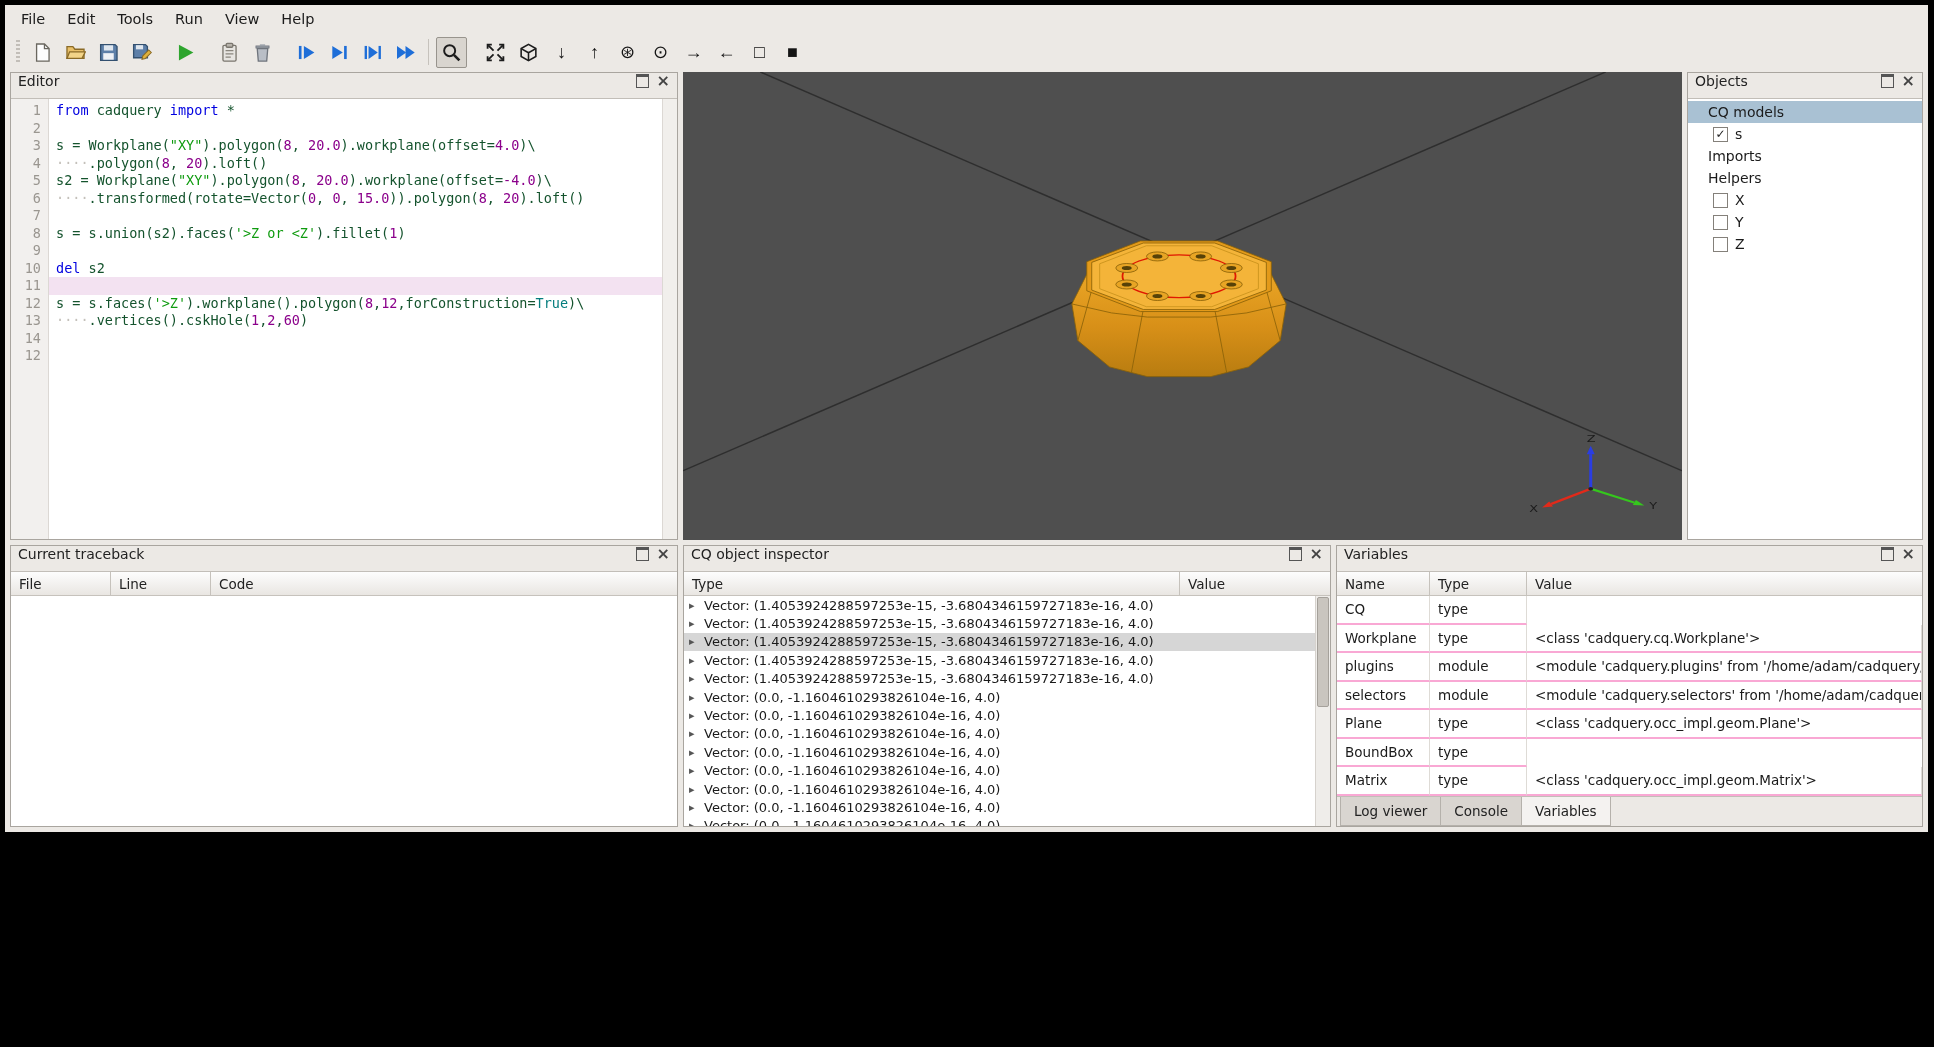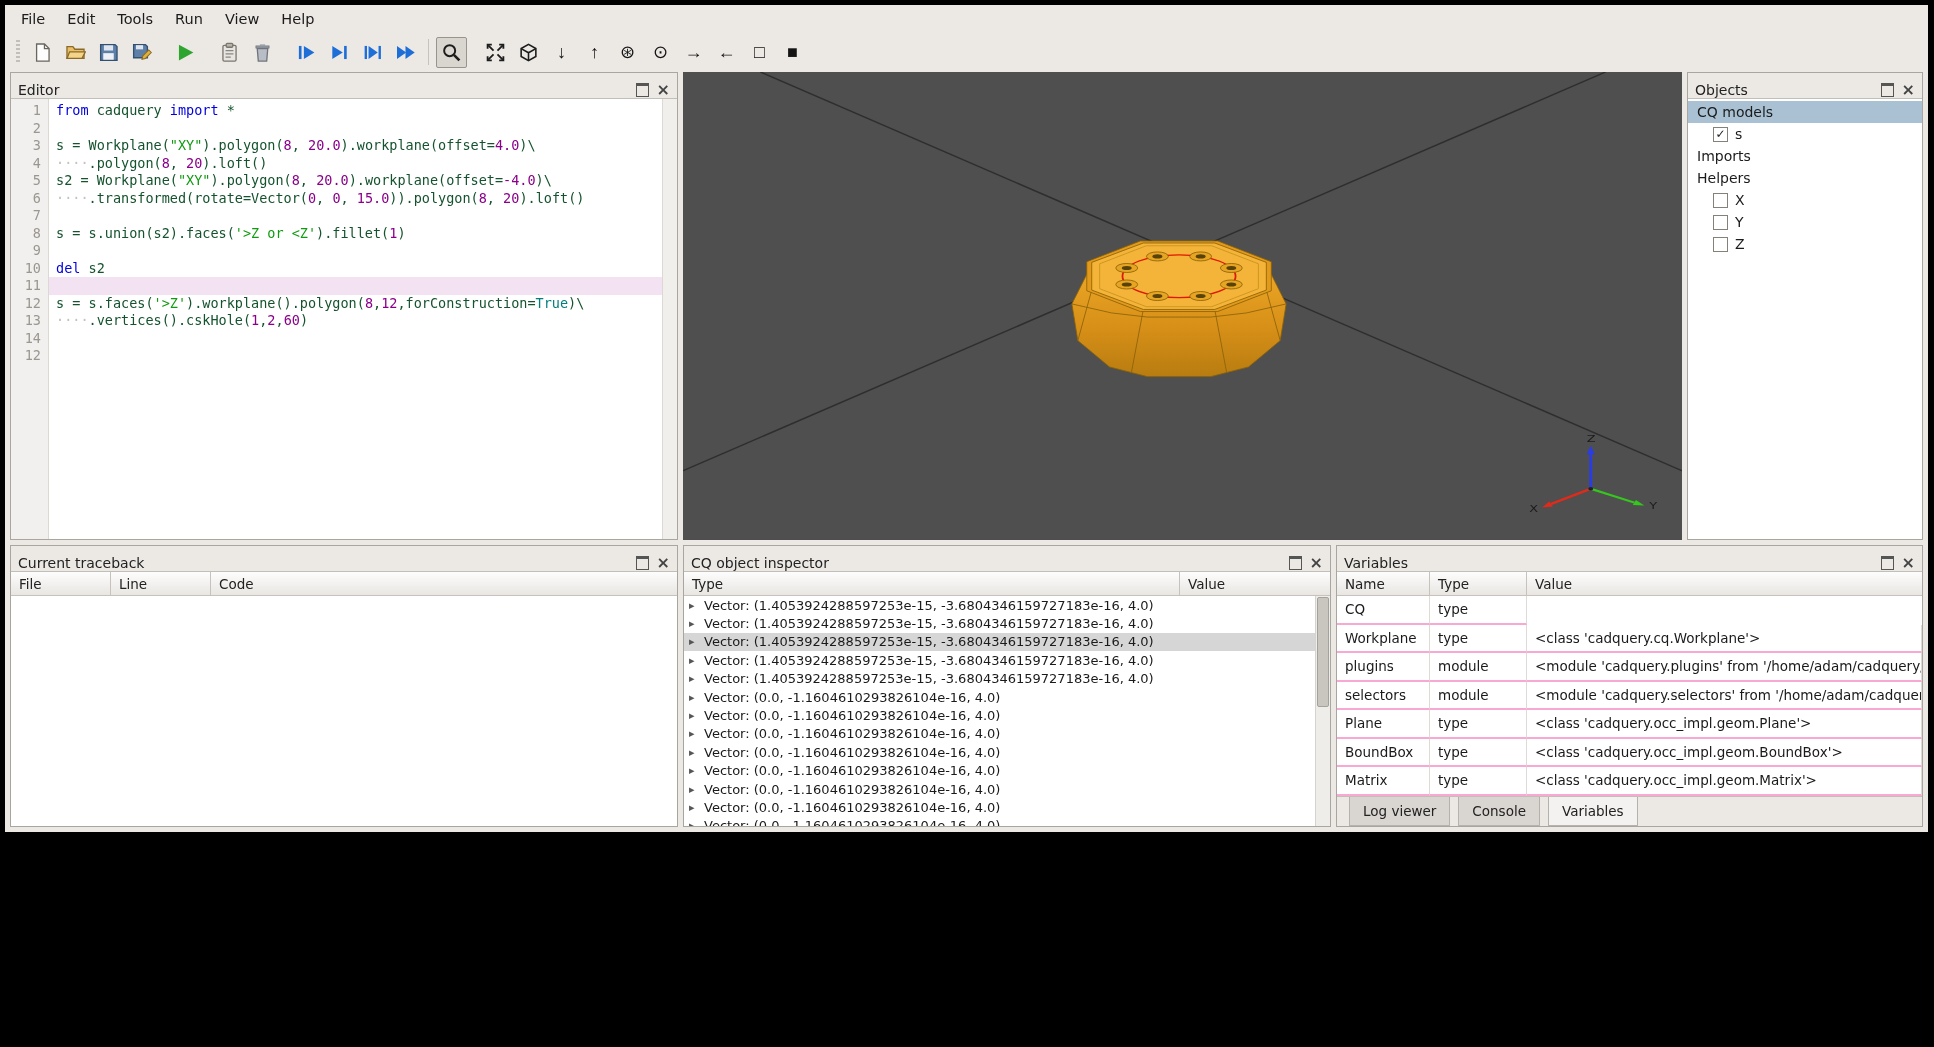--- a/index.html
+++ b/index.html
@@ -17,21 +17,21 @@
   .tb-sep{width:1px;height:26px;background:#c6c2bc;margin:0 5px;}
   .tb-gap{width:9px;}
   button.tb{width:31px;height:31px;display:flex;align-items:center;justify-content:center;
     background:transparent;border:1px solid transparent;padding:0;cursor:default;}
   button.tb.checked{background:#d9d5cf;border:1px solid #98948d;border-radius:2px;}
   .tb svg{width:21px;height:21px;}
   .glyph{font-size:18px;line-height:1;color:#141414;}
 
   
   .panel{background:#fff;border:1px solid #a9a59f;display:flex;flex-direction:column;min-width:0;min-height:0;}
-  .panel-title{height:25px;background:#ece9e5;border-bottom:1px solid #c2beb8;display:flex;align-items:flex-end;
+  .panel-title{height:25px;background:#ece9e5;border-bottom:1px solid #c2beb8;display:flex;align-items:flex-start;
     padding:0 7px;font-size:14px;color:#222;flex:0 0 auto;}
   .pt-icons{margin-left:auto;display:flex;gap:8px;align-items:center;}
   .float-btn{width:11px;height:10px;border:1px solid #555;border-top:3px solid #555;display:inline-block;}
   .close-btn{font-size:16px;color:#444;line-height:1;font-weight:bold;}
 
   
   .main{flex:1;display:flex;gap:5px;padding:0 5px;min-height:0;}
   .editor-panel{width:666px;flex:0 0 auto;}
   .edit-body{flex:1;display:flex;min-height:0;background:#fff;
     font-family:"DejaVu Sans Mono","Liberation Mono",monospace;font-size:13.5px;line-height:17.5px;}
@@ -47,21 +47,21 @@
   .tk-n{color:#8b008b;}
   .tk-b{color:#047d7d;}
   .tk-d{color:#c4c0ba;}
   .edit-scroll{width:14px;background:#f1efec;border-left:1px solid #dcd8d4;flex:0 0 auto;}
 
   .viewport{flex:1;min-width:0;position:relative;background:#4f4f4f;}
   svg.scene{position:absolute;inset:0;width:100%;height:100%;}
 
   .objects-panel{width:234px;flex:0 0 auto;}
   .tree{flex:1;padding-top:2px;font-size:14px;color:#1b1b1b;}
-  .tree-row{height:22px;display:flex;align-items:center;padding-left:9px;gap:7px;}
+  .tree-row{height:22px;display:flex;align-items:center;padding-left:20px;gap:7px;}
   .tree-row.ind{padding-left:25px;}
   .tree-row.sel{background:#a9c1d3;}
   .cbox{width:15px;height:15px;box-sizing:border-box;border:1px solid #84807a;background:#fff;
     font-size:12px;line-height:13px;text-align:center;color:#222;flex:0 0 auto;}
 
   
   .bottom{height:282px;display:flex;gap:5px;padding:0 5px;margin:5px 0 5px 0;flex:0 0 auto;}
   .trace-panel{width:666px;flex:0 0 auto;}
   .insp-panel{width:646px;flex:0 0 auto;}
   .vars-panel{flex:1;min-width:0;}
@@ -82,21 +82,21 @@
   .tri{color:#555;width:15px;font-size:11px;flex:0 0 auto;}
   .insp-scroll{width:14px;background:#efedea;border-left:1px solid #d6d2cd;position:relative;flex:0 0 auto;}
   .insp-thumb{position:absolute;top:1px;left:1px;right:1px;height:108px;background:#c9c5bf;border:1px solid #a5a19b;border-radius:2px;}
 
   .vars-body{flex:1;min-height:0;overflow:hidden;font-size:13.5px;color:#1a1a1a;}
   .var-row{display:flex;height:28.5px;align-items:stretch;}
   .var-cell{display:flex;align-items:center;padding:0 8px;border-right:1px solid #dedbd6;border-bottom:2px solid #f9a8d4;
     white-space:nowrap;overflow:hidden;box-sizing:border-box;}
   .tabbar{height:29px;display:flex;align-items:stretch;padding-left:3px;background:#ece9e5;border-top:1px solid #c2beb8;flex:0 0 auto;}
   .tab{display:flex;align-items:center;padding:0 13px;font-size:13.5px;color:#222;
-    border:1px solid #b5b1ab;border-top:none;background:#d9d5d0;margin-right:-1px;margin-left:9px;}
+    border:1px solid #b5b1ab;border-top:none;background:#d9d5d0;margin-right:-1px;}
   .tab.active{background:#f4f2f0;}
 </style>
 </head>
 <body>
 
 <div class="app">
 
   <div class="menubar">
       <div class="menu-item">File</div>
       <div class="menu-item">Edit</div>
@@ -490,21 +490,20 @@
             <div class="var-cell var-c2">&lt;module 'cadquery.selectors' from '/home/adam/cadquery/…</div>
           </div>
           <div class="var-row">
             <div class="var-cell var-c0">Plane</div>
             <div class="var-cell var-c1">type</div>
             <div class="var-cell var-c2">&lt;class 'cadquery.occ_impl.geom.Plane'&gt;</div>
           </div>
           <div class="var-row">
             <div class="var-cell var-c0">BoundBox</div>
             <div class="var-cell var-c1">type</div>
-            <div class="var-cell var-c2">&lt;class 'cadquery.occ_impl.geom.BoundBox'&gt;</div>
           </div>
           <div class="var-row">
             <div class="var-cell var-c0">Matrix</div>
             <div class="var-cell var-c1">type</div>
             <div class="var-cell var-c2">&lt;class 'cadquery.occ_impl.geom.Matrix'&gt;</div>
           </div>
         </div>
       <div class="tabbar">
           <div class="tab">Log viewer</div>
           <div class="tab">Console</div>

